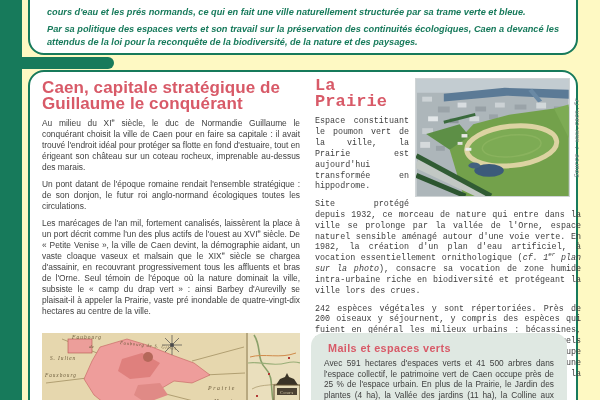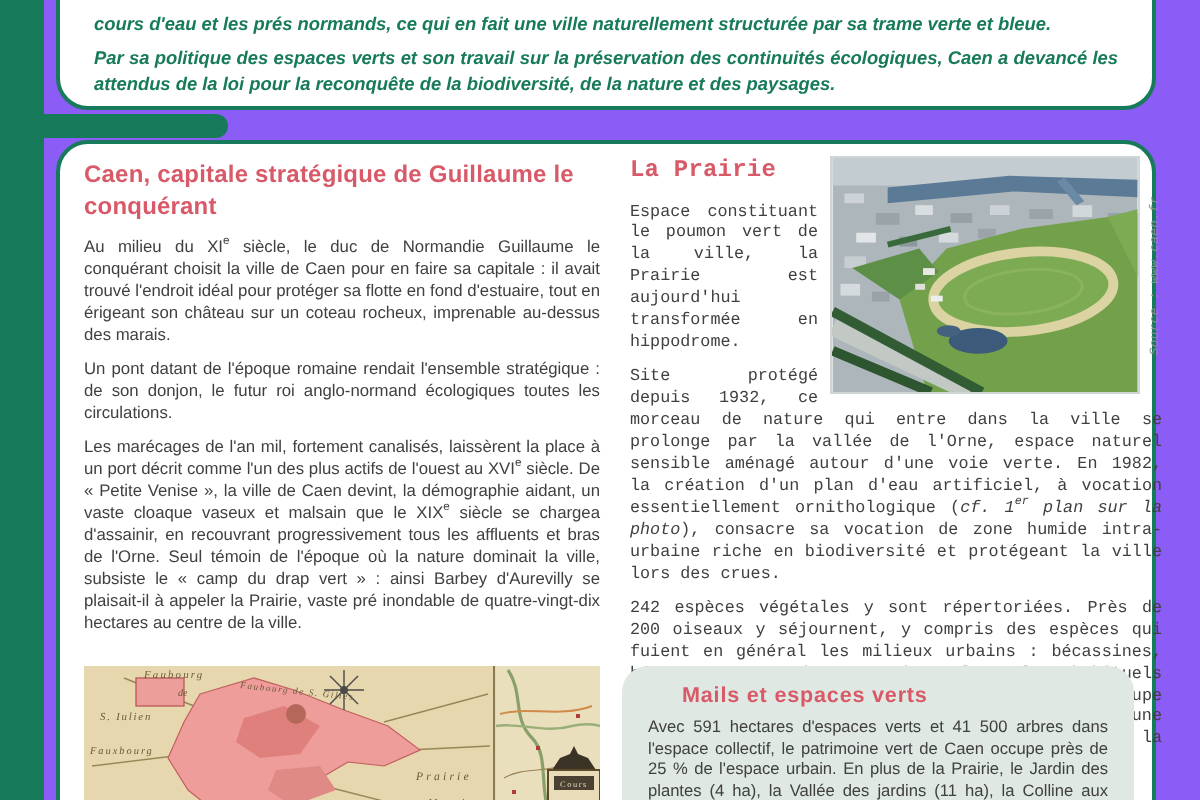--- a/index.html
+++ b/index.html
@@ -1,45 +1,45 @@
 <!DOCTYPE html>
 <html><head>
 <meta charset="utf-8">
 <style>
   html,body{margin:0;padding:0;background:#ffffff;}
-  .page{position:relative;width:600px;height:400px;background:#8b5cf6;overflow:hidden;
+  .page{position:relative;width:600px;height:400px;background:#fef9c3;overflow:hidden;
         font-family:"Liberation Sans",sans-serif;}
   .green-bar{position:absolute;left:0;top:0;width:22px;height:400px;background:#177a5b;}
   .green-tab{position:absolute;left:0;top:57px;width:114px;height:12px;background:#177a5b;
              border-radius:0 7px 7px 0;}
   .intro-box{position:absolute;left:28px;top:-26px;width:550px;height:81px;background:#fff;
              border:2px solid #177a5b;border-radius:16px;box-sizing:border-box;
              padding:30px 17px 0 17px;}
   .intro-box p{margin:0 0 5px 0;color:#177a5b;font-size:9.2px;line-height:12.4px;
                font-style:italic;font-weight:600;text-align:justify;}
   .main-box{position:absolute;left:28px;top:70px;width:550px;height:348px;background:#fff;
             border:2px solid #177a5b;border-radius:16px;box-sizing:border-box;}
   .col-left{position:absolute;left:12px;top:6px;width:258px;}
   .col-right{position:absolute;left:285px;top:4px;width:266px;font-family:Liberation Mono, monospace;}
-  h2.sec-title{margin:2px 0 7px 0;color:#d85a68;font-size:12px;line-height:15.5px;
+  h2.sec-title{margin:2px 0 7px 0;color:#d85a68;font-size:17px;line-height:15.5px;
                font-weight:bold;letter-spacing:0.1px;}
   p.body{margin:0 0 6.5px 0;color:#404040;font-size:8.4px;line-height:10.9px;
          text-align:justify;}
   sup{font-size:70%;line-height:0;}
   .photo-float{float:right;width:166px;height:120px;margin:2px 0 5px 6px;position:relative;}
   .photo-frame{position:absolute;left:0;top:0;width:155px;height:119px;border:1px solid #cfd4d6;
                box-sizing:border-box;overflow:hidden;}
   .source-vert{position:absolute;right:-2px;top:0;height:119px;width:11px;display:flex;
                align-items:center;justify-content:center;}
   .source-vert span{writing-mode:vertical-rl;transform:rotate(180deg);font-size:6.3px;
                color:#8a8f92;font-style:italic;letter-spacing:0.2px;white-space:nowrap;}
   .map-figure{position:absolute;left:12px;top:261px;width:258px;height:85px;overflow:hidden;}
   .info-box{position:absolute;left:281px;top:261px;width:256px;background:#dfe8e2;
             border-radius:13px;box-sizing:border-box;padding:9px 13px 20px 13px;}
-  .info-title{margin:0 0 4px 17px;color:#d85a68;font-size:10.8px;font-weight:bold;
+  .info-title{margin:0 0 4px 4px;color:#d85a68;font-size:10.8px;font-weight:bold;
               letter-spacing:0.4px;}
   .info-body{margin:0;color:#404040;font-size:8.3px;line-height:10.7px;text-align:justify;}
   svg{display:block;}
 </style>
 </head>
 <body>
 
 <div class="page">
 
   <div class="green-bar"></div>

